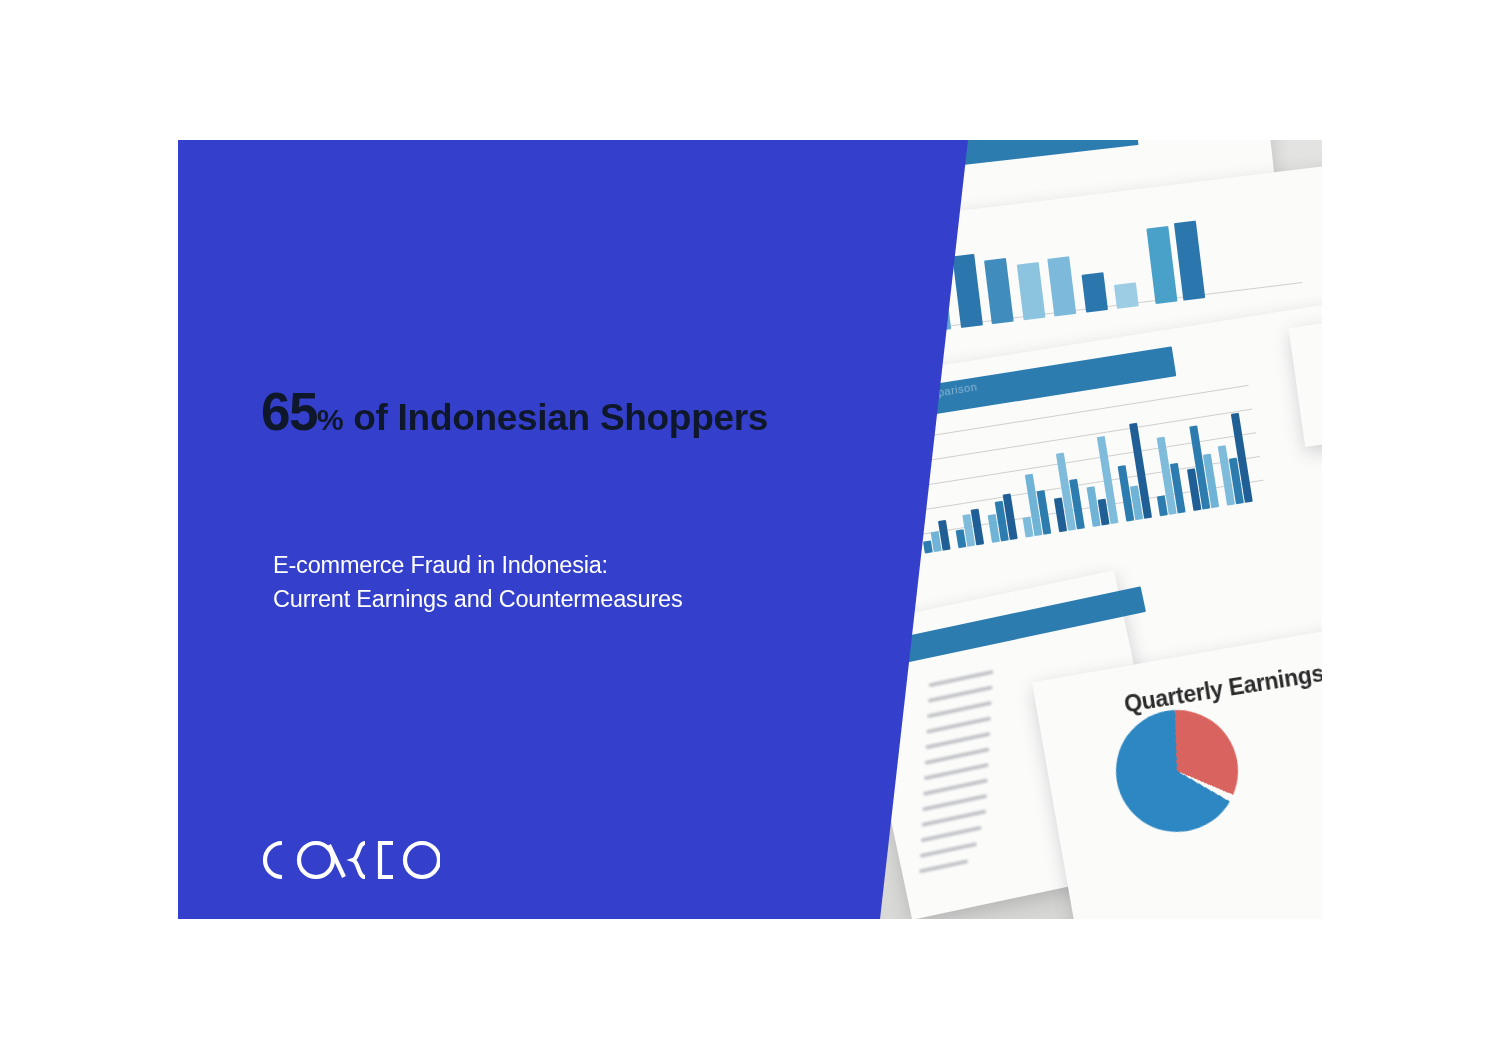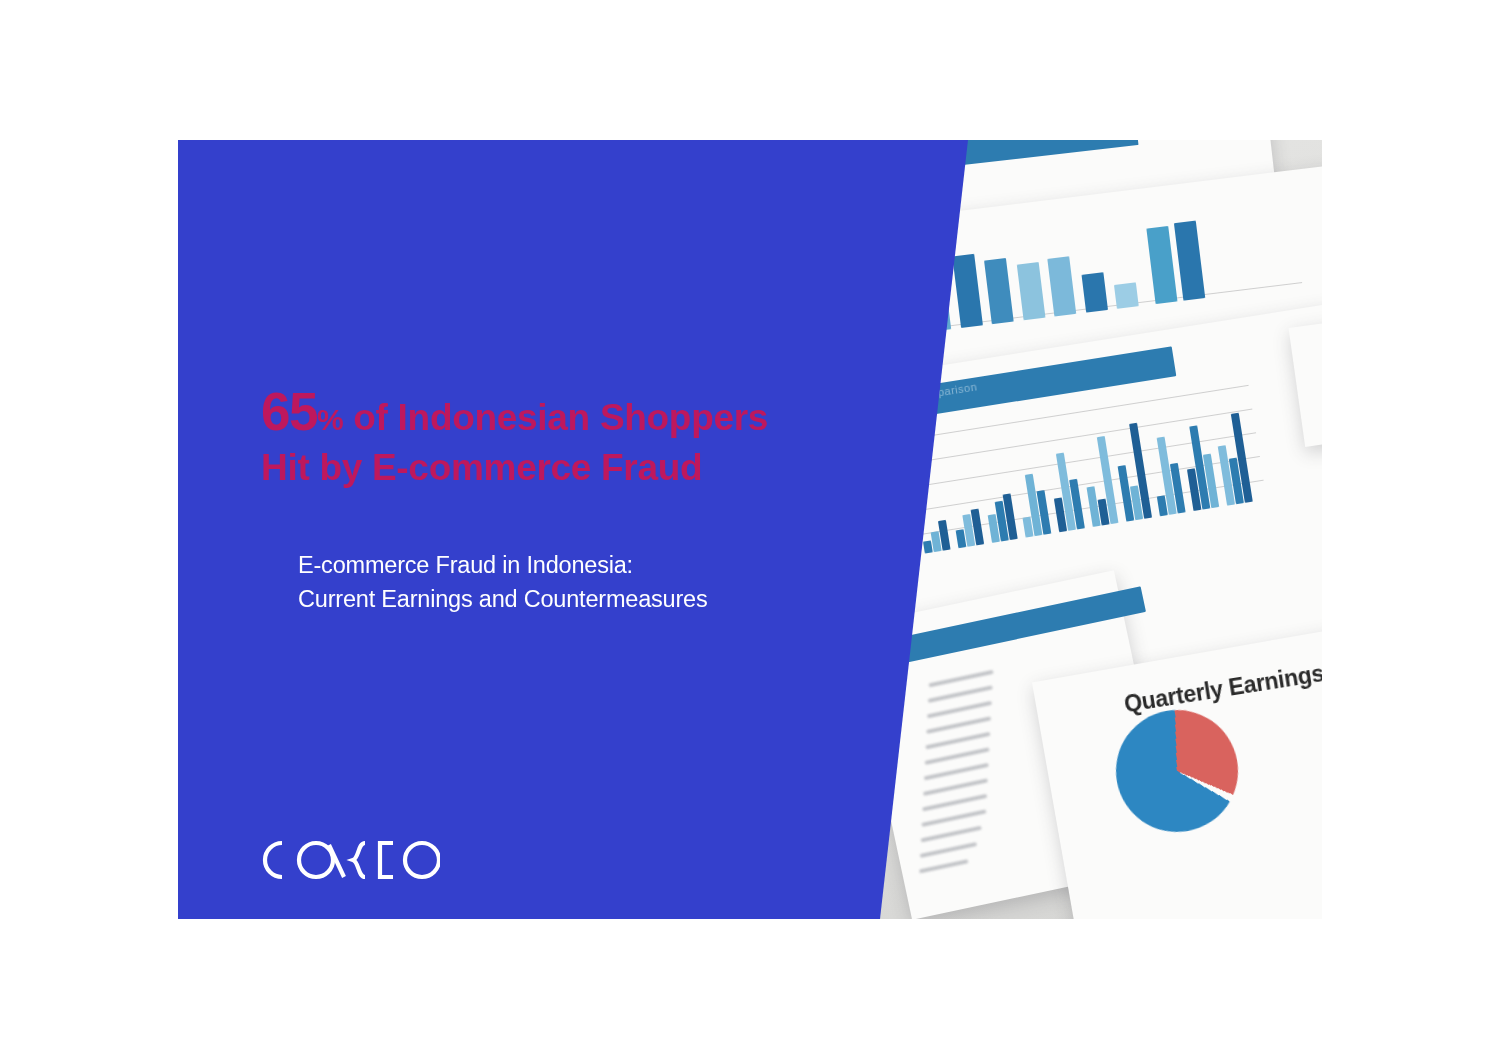--- a/index.html
+++ b/index.html
@@ -108,41 +108,40 @@
   }
 
   
   #headline-block {
     position: absolute;
     left: 83px;
     top: 248px;
     width: 640px;
   }
   .headline-row {
-    color: #be185d;
+    color: #0f172a;
     font-weight: bold;
     font-size: 37px;
     line-height: 48px;
     white-space: nowrap;
     letter-spacing: -.3px;
   }
   .big-number {
     font-size: 53px;
     font-weight: bold;
     letter-spacing: -1.5px;
   }
   .pct-sign { font-size: 30px; font-weight: bold; }
 
   
   #subtitle-block {
     position: absolute;
     left: 95px;
     top: 408px;
     width: 620px;
-    margin-left: 25px;
   }
   .subtitle-row {
     color: #ffffff;
     font-size: 23.5px;
     line-height: 34px;
     white-space: nowrap;
     letter-spacing: -.2px;
   }
 
   
@@ -334,21 +333,20 @@
 
   </div>
 
   <div id="blue-panel"></div>
 
 
   <div id="headline-block">
     <div class="headline-row">
       <span class="big-number">65</span><span class="pct-sign">%</span><span> of Indonesian Shoppers</span>
     </div>
-    <div class="headline-row">Hit by E-commerce Fraud</div>
   </div>
 
   <div id="subtitle-block">
     <div class="subtitle-row">E-commerce Fraud in Indonesia:</div>
     <div class="subtitle-row">Current Earnings and Countermeasures</div>
   </div>
 
   <div id="brand-logo">
     <svg width="180" height="56" viewBox="0 0 180 56" fill="none" stroke="#ffffff" stroke-width="4.2" stroke-linecap="butt">
 

